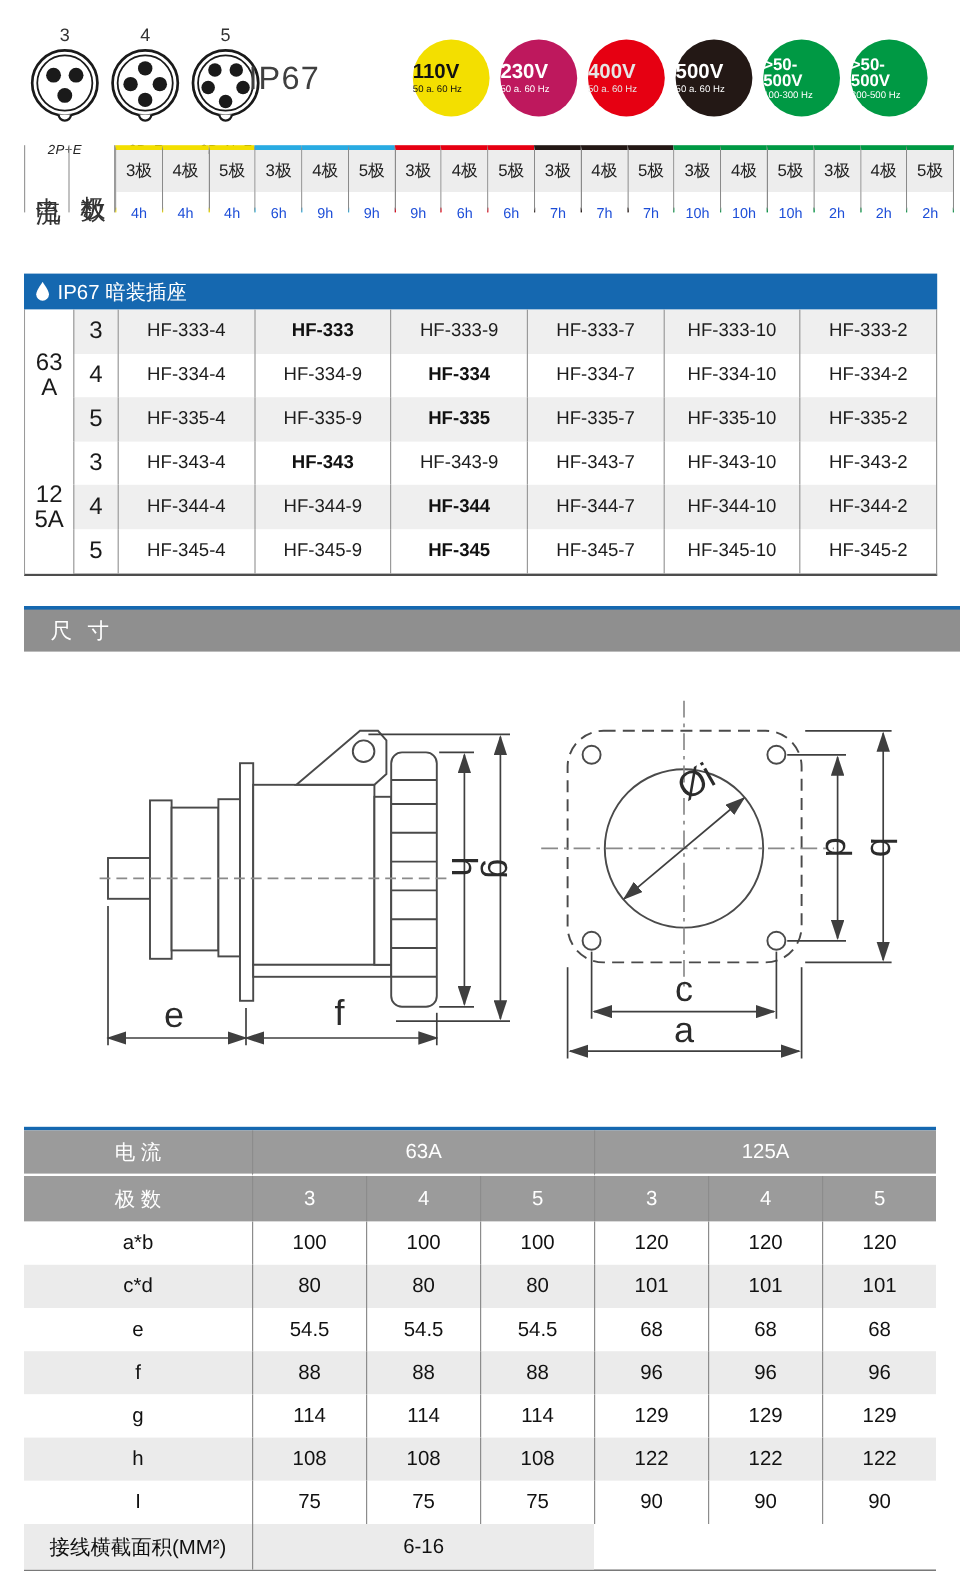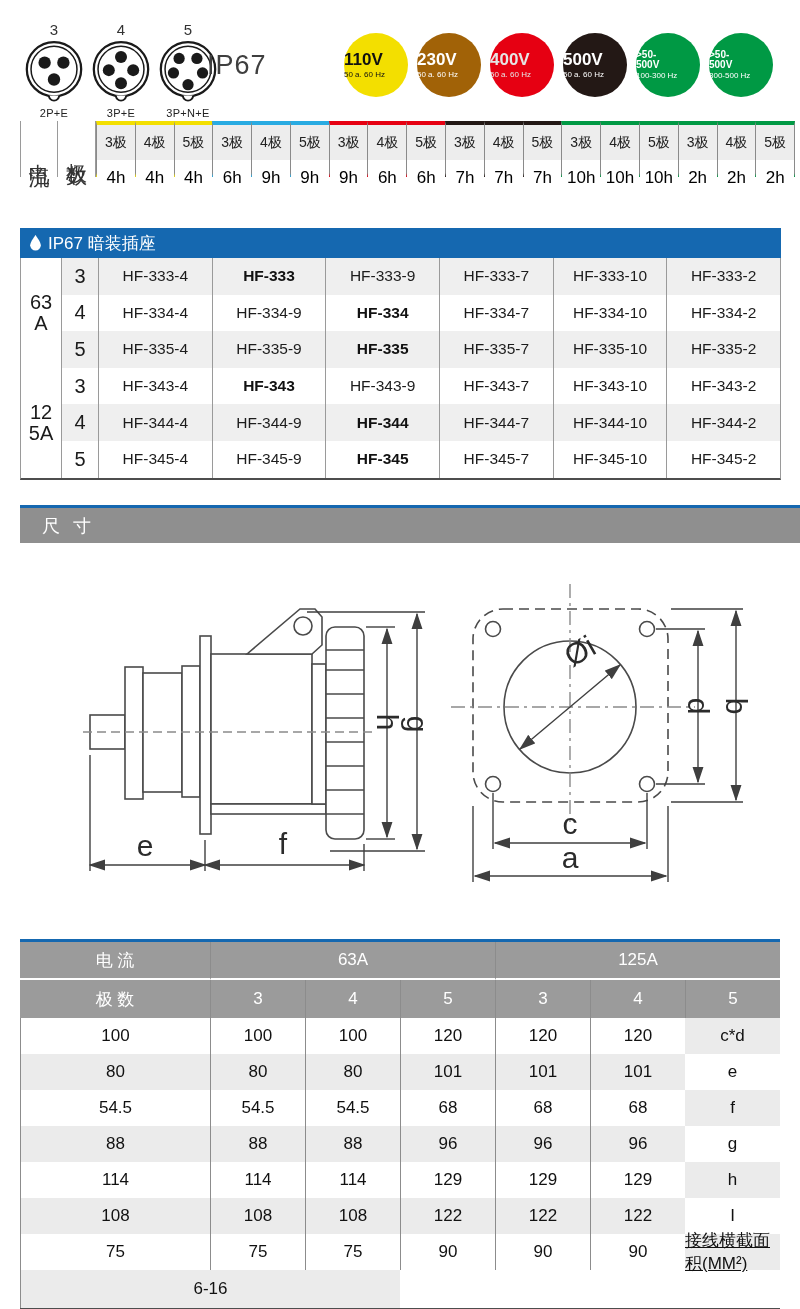--- a/index.html
+++ b/index.html
@@ -6,30 +6,30 @@
   body{
     width:800px;height:1309px;position:relative;background:#ffffff;
     font-family:"Liberation Sans","DejaVu Sans",sans-serif;color:#1a1a1a;
     overflow:hidden;
   }
   
   .connectors{position:absolute;left:24px;top:22px;display:flex;gap:7px;}
   .conn{width:60px;display:flex;flex-direction:column;align-items:center;}
   .conn .num{font-size:15px;color:#333;line-height:1;margin-bottom:2px;}
   .conn svg{display:block;}
-  .conn .lab{font-size:11px;color:#222;margin-top:2px;letter-spacing:.3px;}
+  .conn .lab{font-size:11px;color:#222;margin-top:14px;letter-spacing:.3px;font-style:italic;}
   .ip67{position:absolute;left:207px;top:50px;font-size:27px;color:#3f3f3f;letter-spacing:1px;}
   .badges{position:absolute;left:344px;top:33px;display:flex;gap:9px;}
   .vb{width:64px;height:64px;border-radius:50%;display:flex;flex-direction:column;
       align-items:flex-start;justify-content:center;text-align:center;}
   .vb .vl{font-size:17px;font-weight:bold;line-height:1.05;}
-  .vb .vl2{font-size:10px;font-weight:bold;line-height:1.02;}
+  .vb .vl2{font-size:14px;font-weight:bold;line-height:1.02;}
   .vb .vs{font-size:8px;margin-top:2px;line-height:1;}
   .vb0{background:#f3df00;color:#111;}
-  .vb1{background:#a16207;color:#fff;}
+  .vb1{background:#be185d;color:#fff;}
   .vb2{background:#e60012;color:#e5e5e5;}
   .vb3{background:#231815;color:#fff;}
   .vb4,.vb5{background:#009944;color:#fff;}
   
   .hours{position:absolute;left:20px;top:121px;width:775px;height:56px;display:flex;text-align:right;}
   .hlab{width:38px;box-sizing:border-box;border-left:1px solid #9a9a9a;border-right:1px solid #9a9a9a;
         display:flex;align-items:center;justify-content:center;
         writing-mode:vertical-rl;text-orientation:upright;
         font-size:21px;color:#333;letter-spacing:2px;}
   .hlab.second{border-left:none;}
@@ -37,21 +37,21 @@
         border-top:4px solid #000;border-bottom:4px solid #000;}
   .hcol:last-child{border-right:1px solid #8a8a8a;}
   .hg0{border-top-color:#f3df00;border-bottom-color:#f3df00;}
   .hg1{border-top-color:#29abe2;border-bottom-color:#29abe2;}
   .hg2{border-top-color:#e60012;border-bottom-color:#e60012;}
   .hg3{border-top-color:#231815;border-bottom-color:#231815;}
   .hg4{border-top-color:#009944;border-bottom-color:#009944;}
   .hp{height:35px;background:#ededed;display:flex;align-items:center;justify-content:center;
       font-size:14px;color:#222;}
   .hh{height:35px;background:#fff;display:flex;align-items:center;justify-content:center;
-      font-size:17px;color:#000000;}
+      font-size:12px;color:#1d4ed8;}
   
   .mtitle{position:absolute;left:20px;top:228px;width:761px;height:30px;background:#1568b0;
           color:#fff;display:flex;align-items:center;padding-left:10px;box-sizing:border-box;
           font-size:17px;}
   .mtitle svg{margin-right:7px;}
   .mgrid{position:absolute;left:20px;top:258px;width:761px;display:grid;
          grid-template-columns:40px 37px repeat(6,1fr);grid-auto-rows:36.6px;
          border-left:1px solid #9a9a9a;border-right:1px solid #9a9a9a;
          border-bottom:2px solid #4d4d4d;box-sizing:border-box;}
   .mgrid>div{display:flex;align-items:center;justify-content:center;box-sizing:border-box;}
@@ -78,21 +78,21 @@
           grid-template-rows:38px 38px repeat(7,36px) 38px;
           border-top:3px solid #1568b0;border-bottom:2px solid #4d4d4d;box-sizing:content-box;}
   .dtable>div{display:flex;align-items:center;justify-content:center;box-sizing:border-box;
               font-size:17px;}
   .dh{background:#9b9b9b;color:#fff;}
   .dh.r1{border-bottom:2px solid #fff;}
   .bl{border-left:1px solid #8c8c8c;}
   .sp3{grid-column:span 3;}
   .drow{background:#fff;color:#111;}
   .drow.sh{background:#ebebeb;}
-  .dflabel{font-size:16px;text-decoration:underline;}
+  .dflabel{font-size:16px;}
 </style>
 </head>
 <body>
 
 <div class="connectors">
   <div class="conn">
     <div class="num">3</div>
     <svg width="60" height="66" viewBox="0 0 64 70">
       <circle cx="32" cy="32" r="29" fill="#fff" stroke="#1a1a1a" stroke-width="2.4"></circle>
       <circle cx="32" cy="32" r="24.5" fill="#fff" stroke="#1a1a1a" stroke-width="1.6"></circle>
@@ -402,20 +402,21 @@
   <div class="dh r1 bl sp3">125A</div>
 
   <div class="dh">极 数</div>
   <div class="dh bl">3</div>
   <div class="dh bl">4</div>
   <div class="dh bl">5</div>
   <div class="dh bl">3</div>
   <div class="dh bl">4</div>
   <div class="dh bl">5</div>
 
+  <div class="drow">a*b</div>
   <div class="drow bl">100</div>
   <div class="drow bl">100</div>
   <div class="drow bl">100</div>
   <div class="drow bl">120</div>
   <div class="drow bl">120</div>
   <div class="drow bl">120</div>
 
   <div class="drow sh">c*d</div>
   <div class="drow sh bl">80</div>
   <div class="drow sh bl">80</div>

